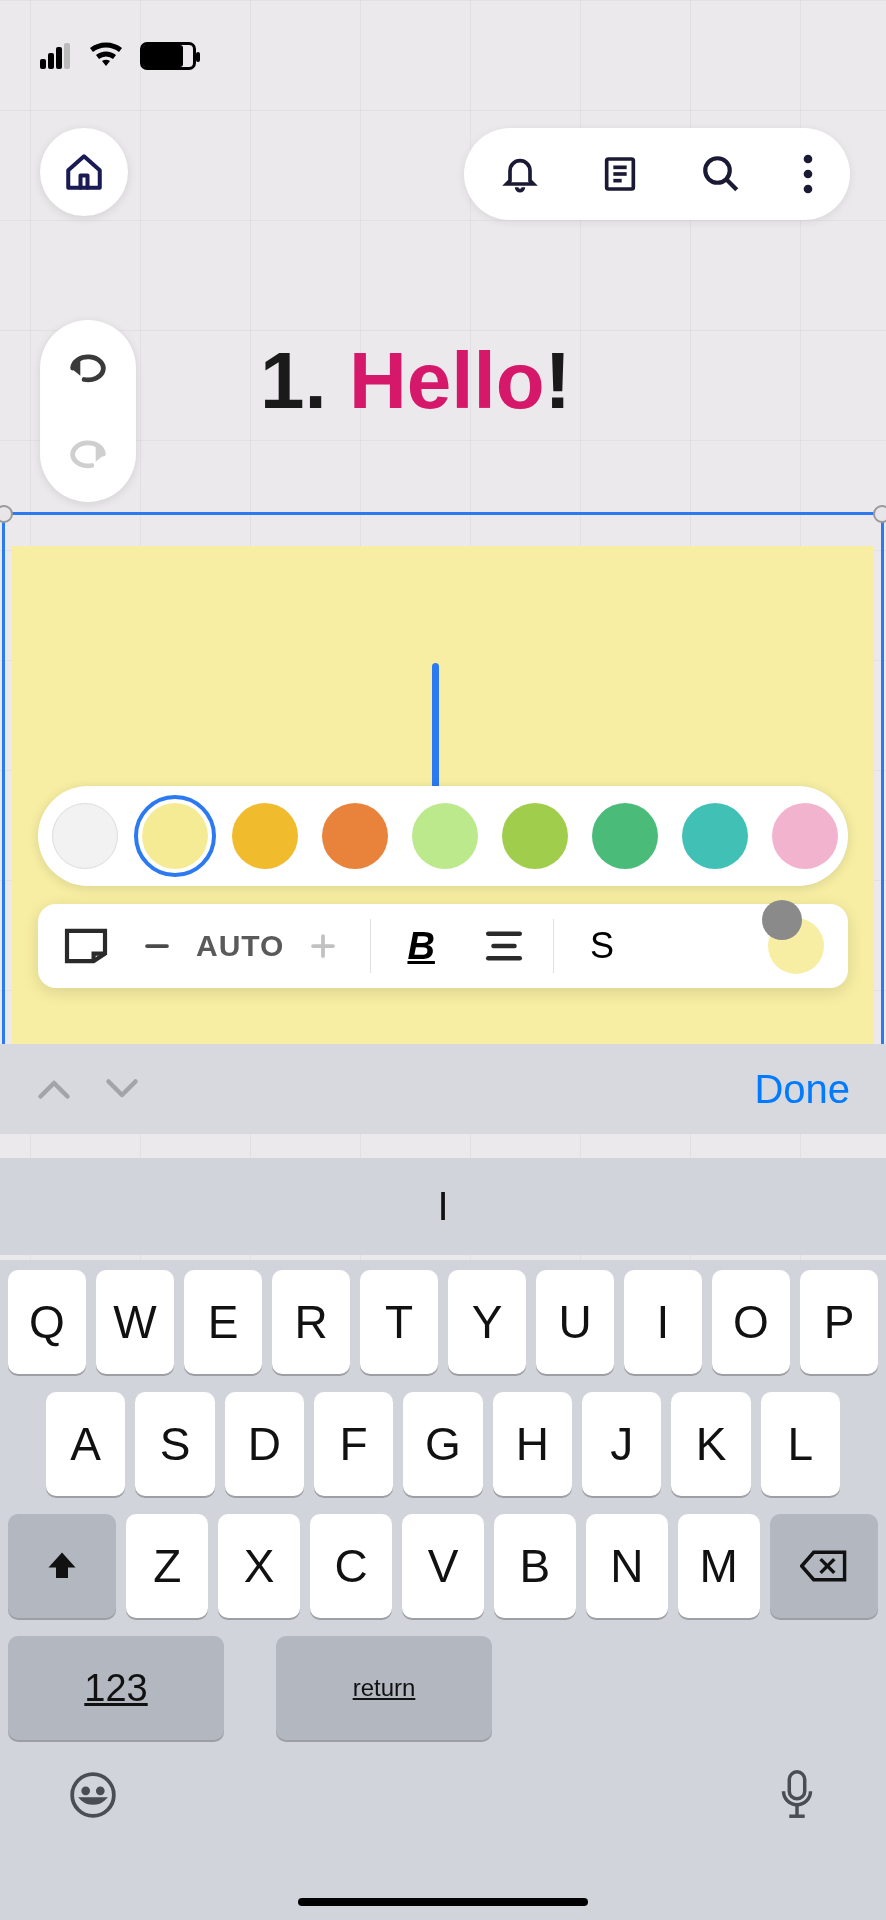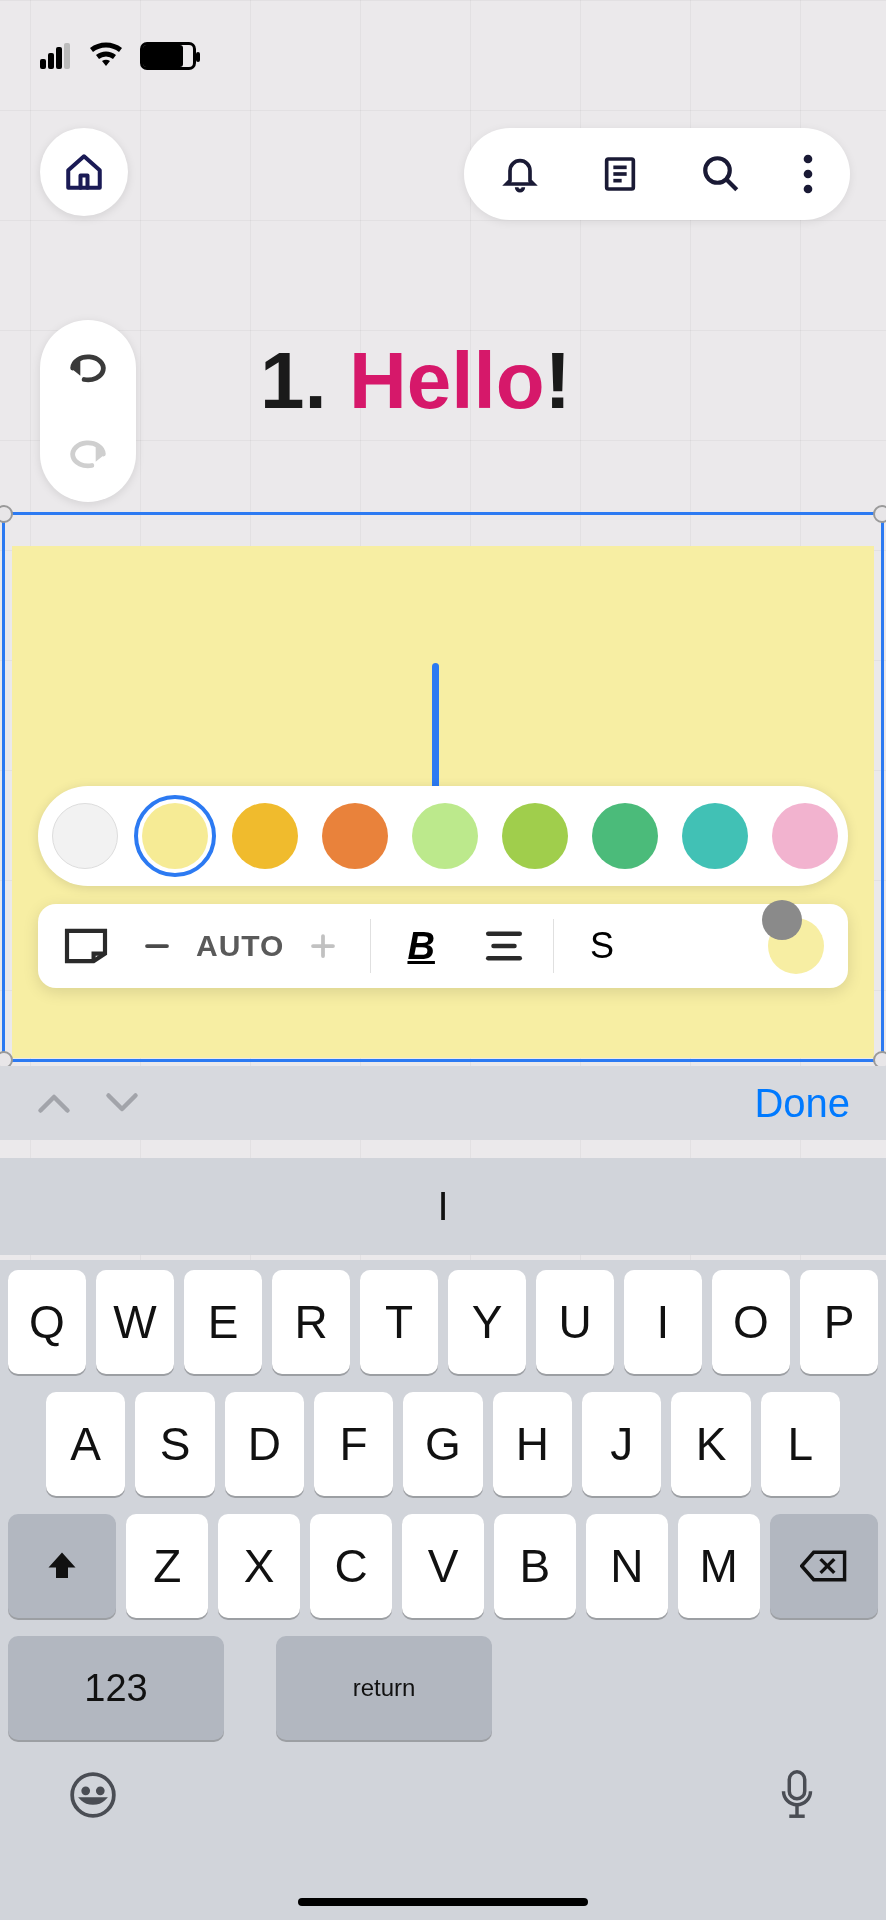--- a/index.html
+++ b/index.html
@@ -185,23 +185,23 @@
   content: "";
   position: absolute;
   top: -18px; left: -6px;
   width: 40px; height: 40px;
   background: #8a8a8a;
   border-radius: 50%;
 }
 
 .kb-accessory {
   position: absolute;
-  top: 1066px;
+  top: 1044px;
   left: 0; right: 0;
-  height: 74px;
+  height: 90px;
   background: #d7d9de;
   display: flex;
   align-items: center;
   padding: 0 36px;
   gap: 32px;
 }
 .arrow-btn { color: #a2a4aa; }
 .done-btn { margin-left: auto; color: #007aff; font-size: 40px; font-weight: 500;}
 
 .suggestions {
@@ -228,21 +228,21 @@
   background: #fff;
   border-radius: 10px;
   height: 104px;
   flex: 1;
   display: flex; align-items: center; justify-content: center;
   font-size: 46px;
   color: #111;
   box-shadow: 0 2px 0 rgba(0,0,0,0.25);
 }
 .key-wide { flex: 1.3; }
-.key-dark { background: #b2b7c0; }
+.key-dark { background: #b2b7c0; text-decoration: underline; }
 .space-row { display: flex; gap: 12px; margin-top: 4px;}
 .space-row .key-123 { flex: 0 0 216px; }
 .space-row .key-space { flex: 1; }
 .space-row .key-return { flex: 0 0 216px; }
 .bottom-area {
   display: flex;
   justify-content: space-between;
   align-items: center;
   padding: 28px 60px 6px;
 }

